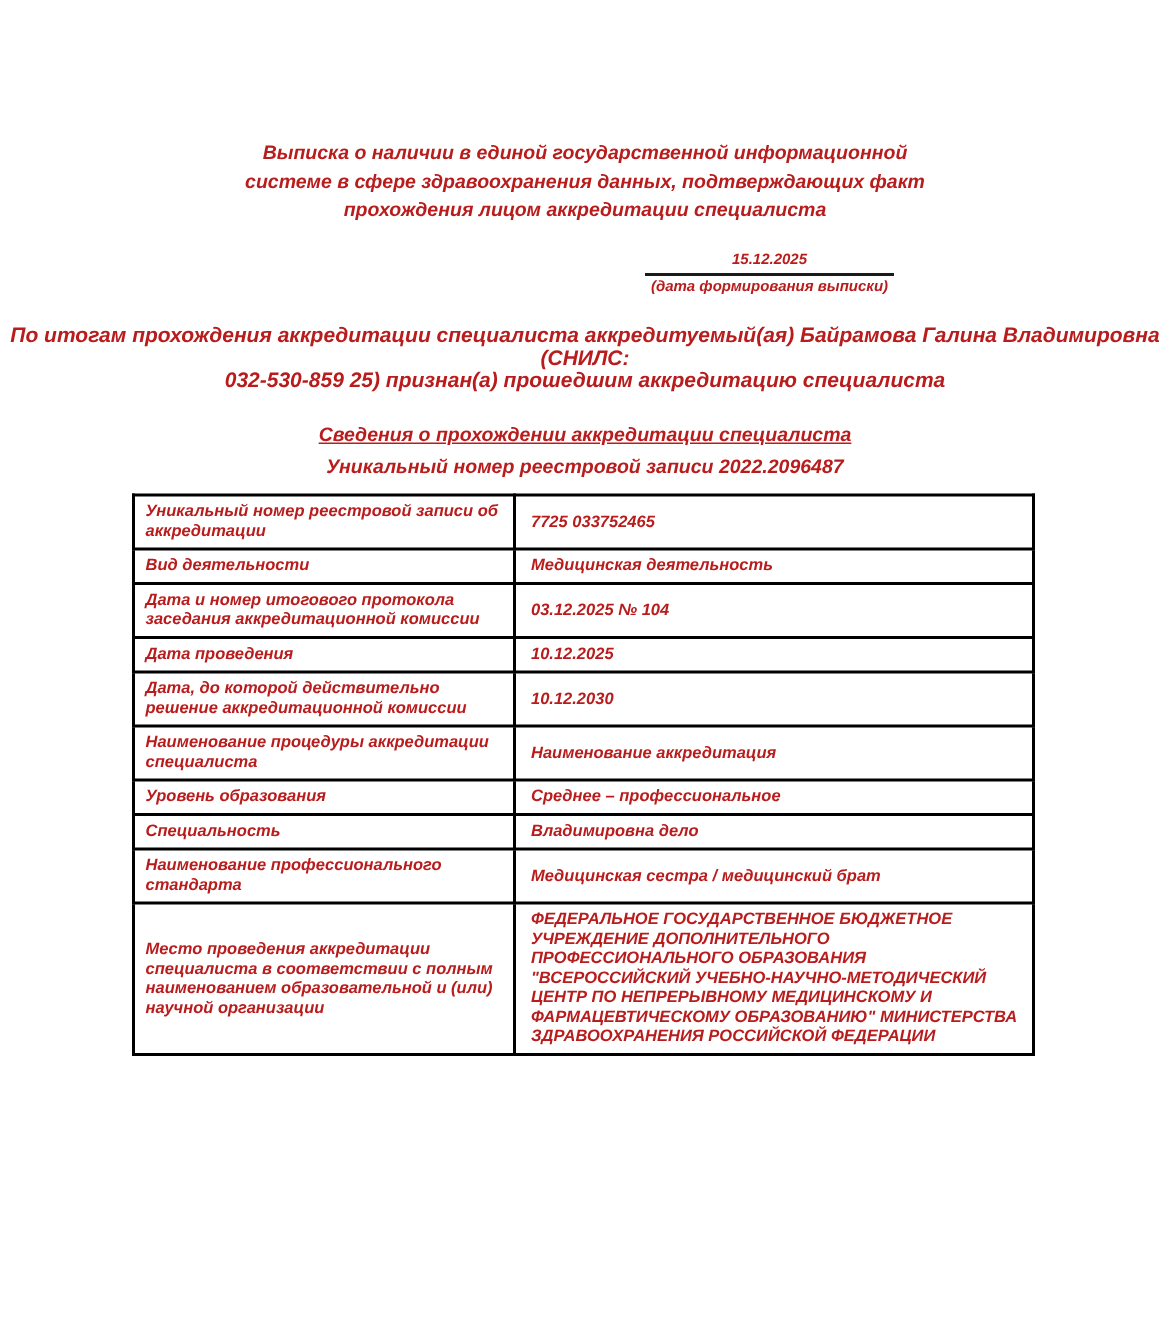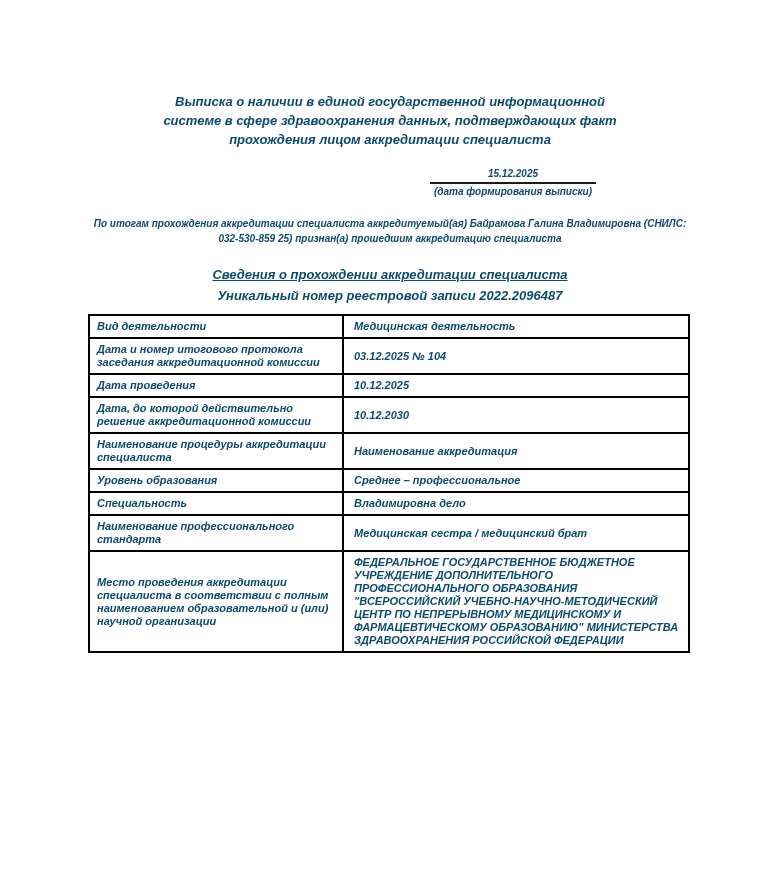--- a/index.html
+++ b/index.html
@@ -9,21 +9,21 @@
   }
   .page {
     position: relative;
     width: 780px;
     height: 890px;
     background: #ffffff;
     overflow: hidden;
     font-family: "Liberation Sans", sans-serif;
     font-weight: bold;
     font-style: italic;
-    color: #0c4a6e;
+    color: #b91c1c;
   }
   .doc-title {
     padding-top: 92px;
     text-align: center;
     font-size: 13px;
     line-height: 19px;
   }
   .date-block {
     width: 166px;
     margin: 18px 0 0 430px;
@@ -37,21 +37,21 @@
     border-bottom: 2px solid #1b1b1b;
   }
   .date-caption {
     display: block;
     line-height: 13px;
     padding-top: 1px;
   }
   .intro {
     margin-top: 18px;
     text-align: center;
-    font-size: 10px;
+    font-size: 14px;
     line-height: 15px;
   }
   .section-subtitle {
     margin-top: 21px;
     text-align: center;
     font-size: 13px;
     line-height: 15px;
     text-decoration: underline;
   }
   .registry-line {
@@ -102,20 +102,24 @@
       <div>032-530-859 25) признан(а) прошедшим аккредитацию специалиста</div>
     </div>
 
   <div class="section-subtitle">Сведения о прохождении аккредитации специалиста</div>
 
   <div class="registry-line">Уникальный номер реестровой записи 2022.2096487</div>
 
   <table class="acc-table">
     <tbody>
         <tr>
+          <td class="label-cell">Уникальный номер реестровой записи об аккредитации</td>
+          <td class="value-cell">7725 033752465</td>
+        </tr>
+        <tr>
           <td class="label-cell">Вид деятельности</td>
           <td class="value-cell">Медицинская деятельность</td>
         </tr>
         <tr>
           <td class="label-cell">Дата и номер итогового протокола заседания аккредитационной комиссии</td>
           <td class="value-cell">03.12.2025 № 104</td>
         </tr>
         <tr>
           <td class="label-cell">Дата проведения</td>
           <td class="value-cell">10.12.2025</td>

